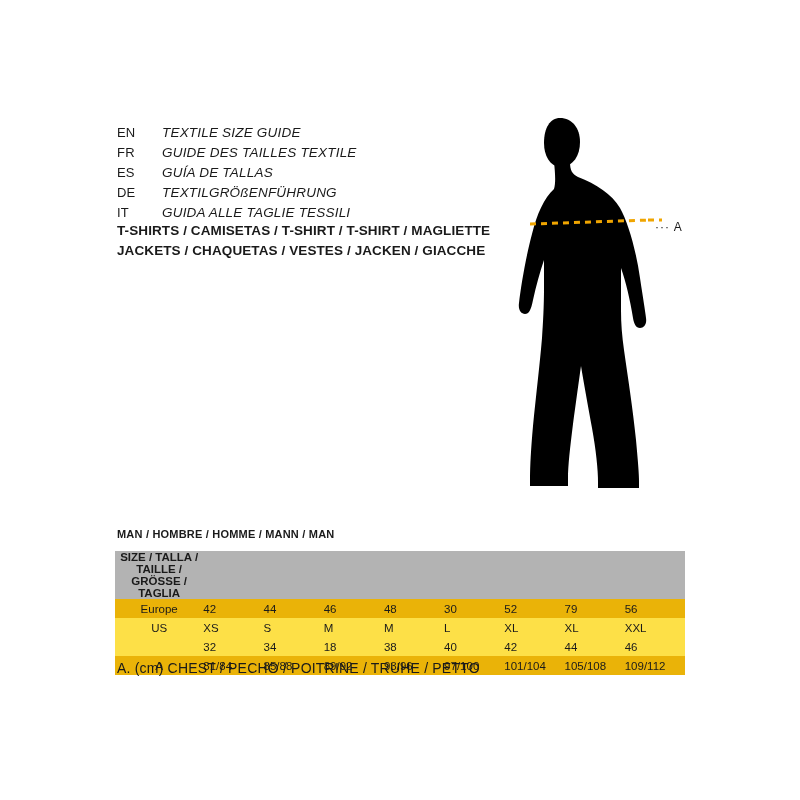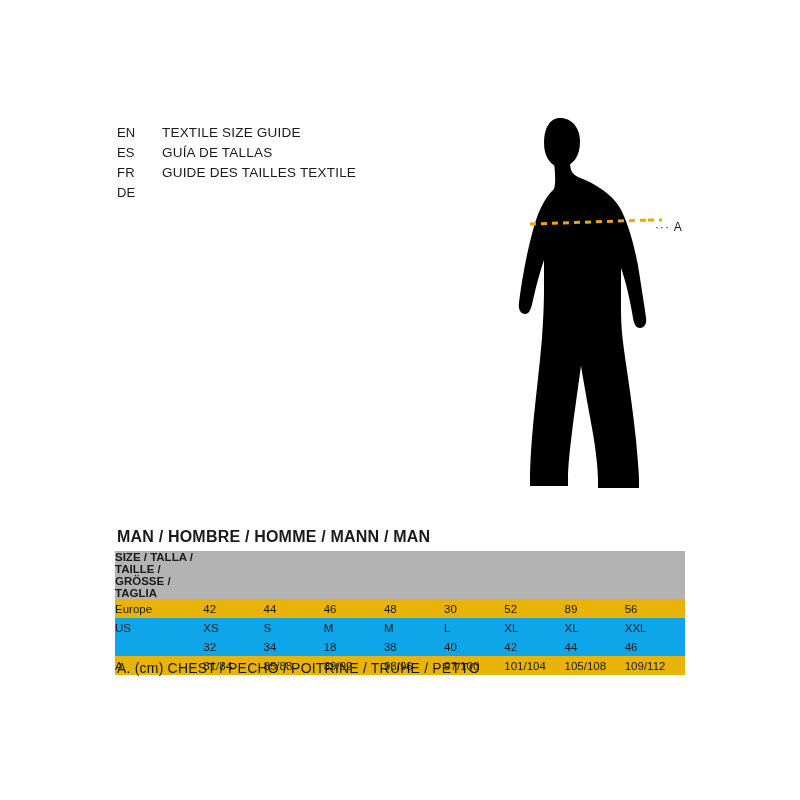--- a/index.html
+++ b/index.html
@@ -38,20 +38,21 @@
     letter-spacing: 0.2px;
   }
   .lang-code {
     width: 45px;
     flex: 0 0 45px;
     font-size: 13px;
   }
   .lang-text {
     flex: 1 1 auto;
     font-size: 13.5px;
+    font-style: italic;
   }
 
   
   .prod-block {
     position: absolute;
     left: 117px;
     top: 211px;
     width: 460px;
     font-weight: bold;
     font-size: 13.5px;
@@ -82,21 +83,21 @@
     letter-spacing: 1px;
     white-space: nowrap;
   }
 
   
   .table-title {
     position: absolute;
     left: 117px;
     top: 518px;
     font-weight: bold;
-    font-size: 16px;
+    font-size: 11px;
     letter-spacing: 0.2px;
   }
 
   table.size-table {
     position: absolute;
     left: 115px;
     top: 541px;
     width: 570px;
     border-collapse: collapse;
     font-size: 11.5px;
@@ -105,27 +106,27 @@
     height: 19px;
     padding: 0;
     vertical-align: middle;
   }
   .row-header td {
     background: #b3b3b3;
     font-weight: bold;
     color: #1a1a1a;
   }
   .row-alt td {
-    background: #0ea5e9;
+    background: #fde047;
   }
   .row-plain td {
     background: #eab308;
   }
   td.label-cell {
-    text-align: left;
+    text-align: center;
     padding-left: 6px;
     width: 88px;
   }
   td.val-cell {
     width: 60px;
   }
 
   .table-footnote {
     position: absolute;
     left: 117px;
@@ -138,32 +139,41 @@
 <body>
 
 <div class="page">
 
   <div class="lang-block">
     <div class="lang-row">
       <span class="lang-code">EN</span>
       <span class="lang-text">TEXTILE SIZE GUIDE</span>
     </div>
     <div class="lang-row">
+      <span class="lang-code">FR</span>
+      <span class="lang-text">GUIDE DES TAILLES TEXTILE</span>
+    </div>
+    <div class="lang-row">
       <span class="lang-code">ES</span>
       <span class="lang-text">GUÍA DE TALLAS</span>
     </div>
     <div class="lang-row">
-      <span class="lang-code">FR</span>
-      <span class="lang-text">GUIDE DES TAILLES TEXTILE</span>
-    </div>
-    <div class="lang-row">
       <span class="lang-code">DE</span>
+      <span class="lang-text">TEXTILGRÖßENFÜHRUNG</span>
+    </div>
+    <div class="lang-row">
+      <span class="lang-code">IT</span>
+      <span class="lang-text">GUIDA ALLE TAGLIE TESSILI</span>
     </div>
   </div>
 
+  <div class="prod-block">
+    <div class="prod-line">T-SHIRTS / CAMISETAS / T-SHIRT / T-SHIRT / MAGLIETTE</div>
+    <div class="prod-line">JACKETS / CHAQUETAS / VESTES / JACKEN / GIACCHE</div>
+  </div>
 
   <div class="figure">
     <svg width="220" height="400" viewBox="0 0 220 400" xmlns="http://www.w3.org/2000/svg">
       <g fill="#000000">
 
         <path d="M60 8 C72 8 80 18 80 32 C80 46 73 56 62 57 L60 57 C50 56 44 46 44 33 C44 18 50 8 60 8 Z"></path>
 
         <path d="M54 52 L70 52 C70 60 72 64 78 67
                  C96 74 112 84 120 98
                  C128 112 136 140 140 168
@@ -219,21 +229,21 @@
       </tr>
 
       <tr class="row-plain">
         <td class="label-cell">Europe</td>
         <td class="val-cell">42</td>
         <td class="val-cell">44</td>
         <td class="val-cell">46</td>
         <td class="val-cell">48</td>
         <td class="val-cell">30</td>
         <td class="val-cell">52</td>
-        <td class="val-cell">89</td>
+        <td class="val-cell">79</td>
         <td class="val-cell">56</td>
       </tr>
 
       <tr class="row-alt">
         <td class="label-cell">US</td>
         <td class="val-cell">XS</td>
         <td class="val-cell">S</td>
         <td class="val-cell">M</td>
         <td class="val-cell">M</td>
         <td class="val-cell">L</td>

